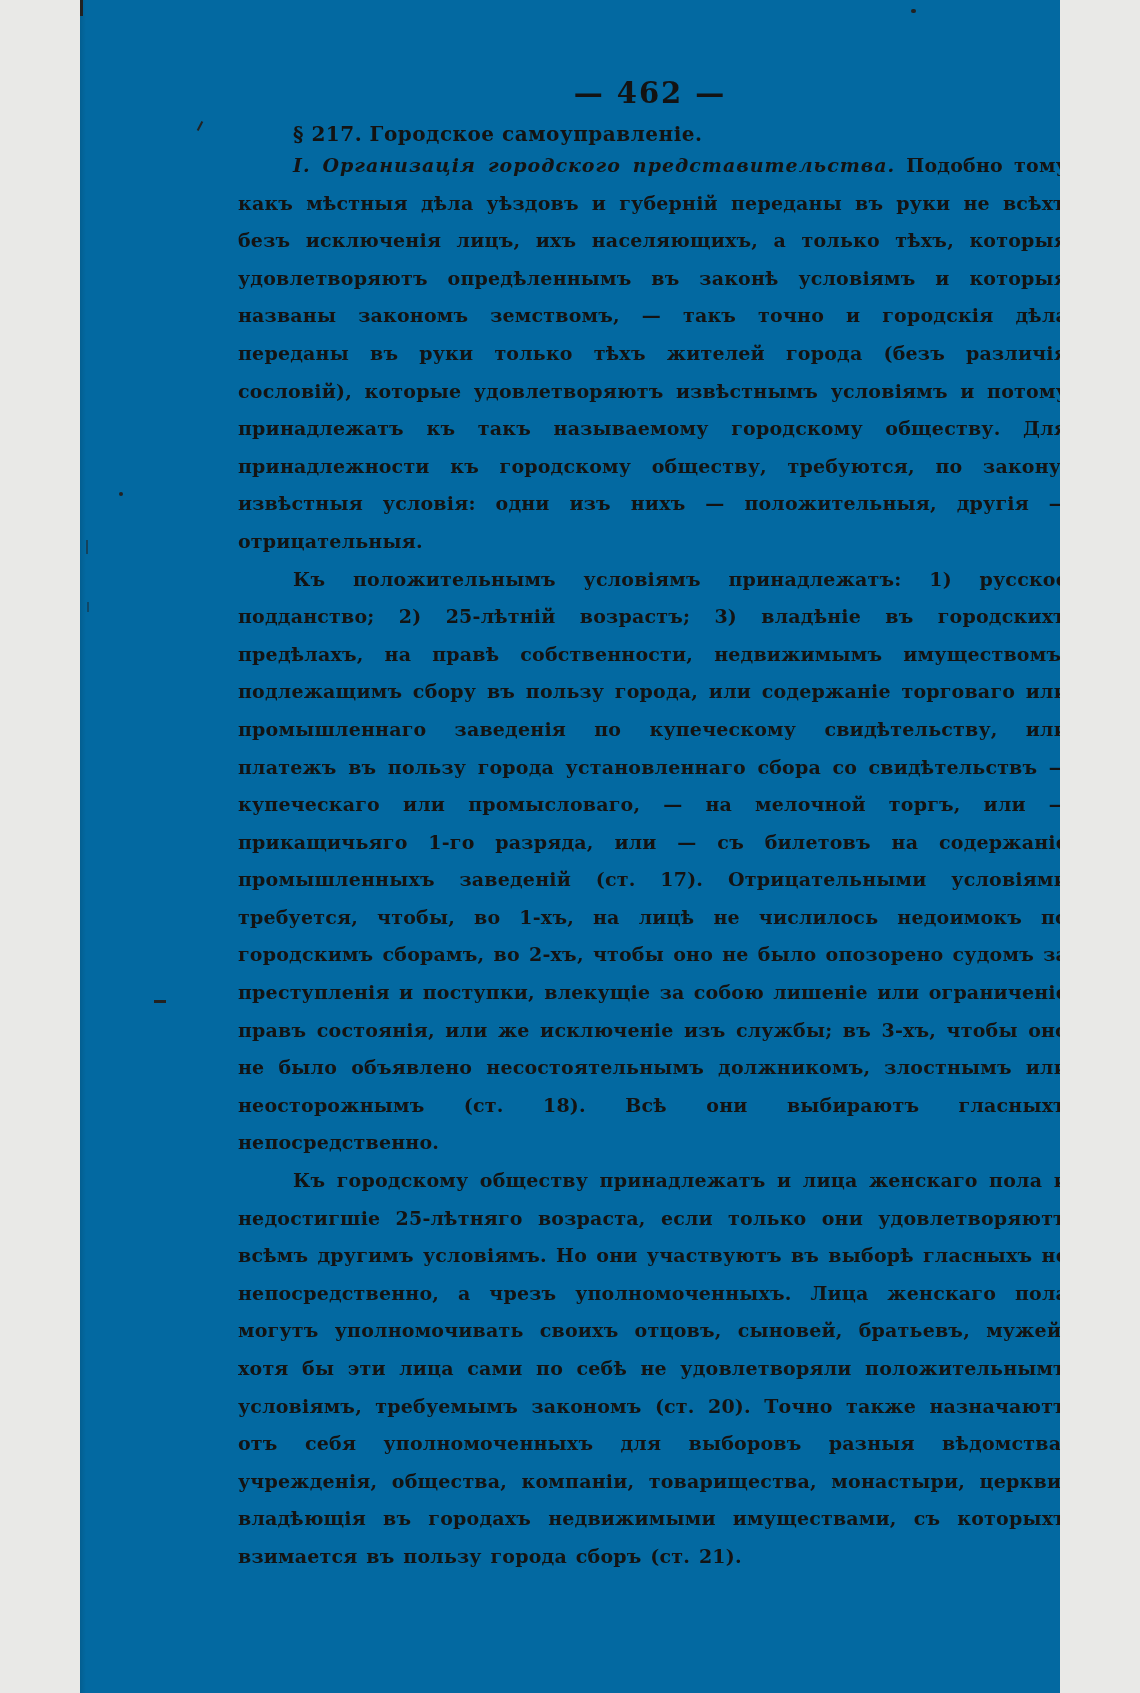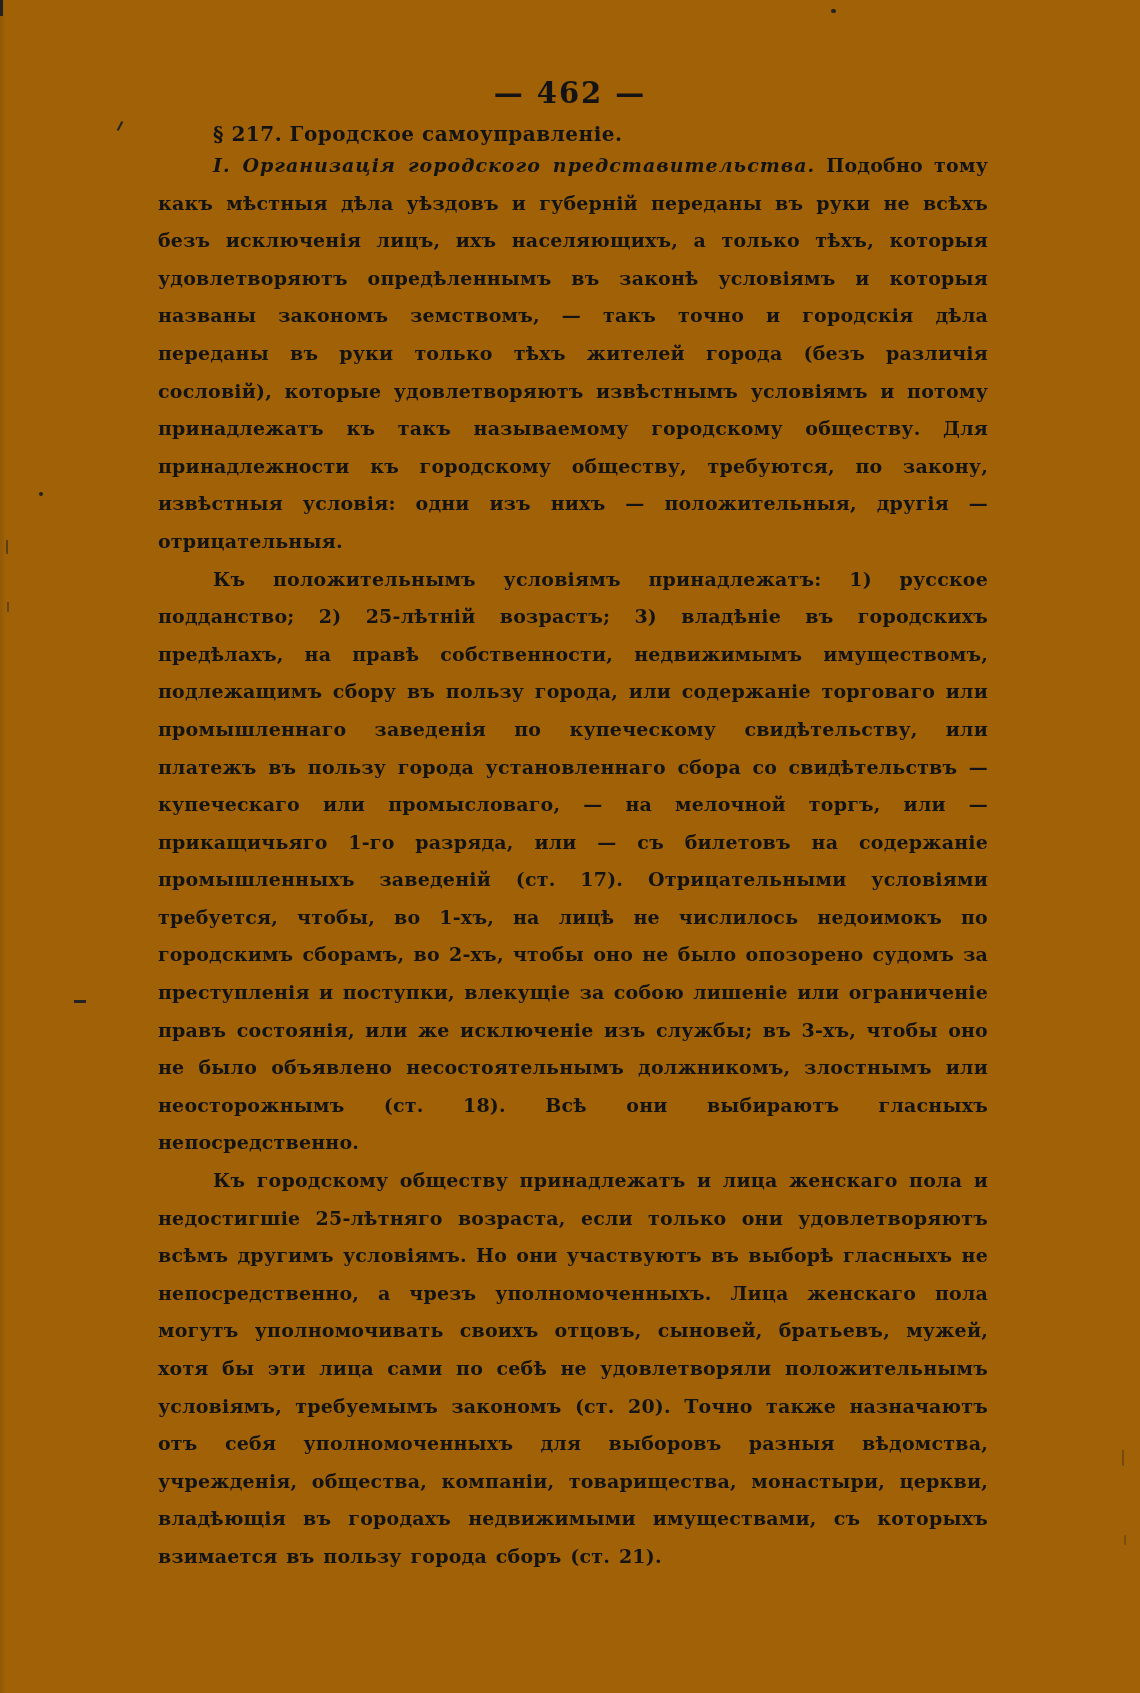--- a/index.html
+++ b/index.html
@@ -2,24 +2,24 @@
 <html lang="ru"><head>
 <meta charset="utf-8">
 <style>
   html, body {
     margin: 0;
     padding: 0;
     background: #e9e9e7;
   }
   .page {
     position: relative;
-    width: 1140px;
+    width: 980px;
     height: 1693px;
     margin: 0 auto;
-    background: #a16207;
+    background: #0369a1;
     color: #131313;
     font-family: "DejaVu Serif", "Liberation Serif", serif;
     overflow: hidden;
   }
   
   .page::before {
     content: "";
     position: absolute;
     left: 0; top: 0; bottom: 0;
     width: 6px;

